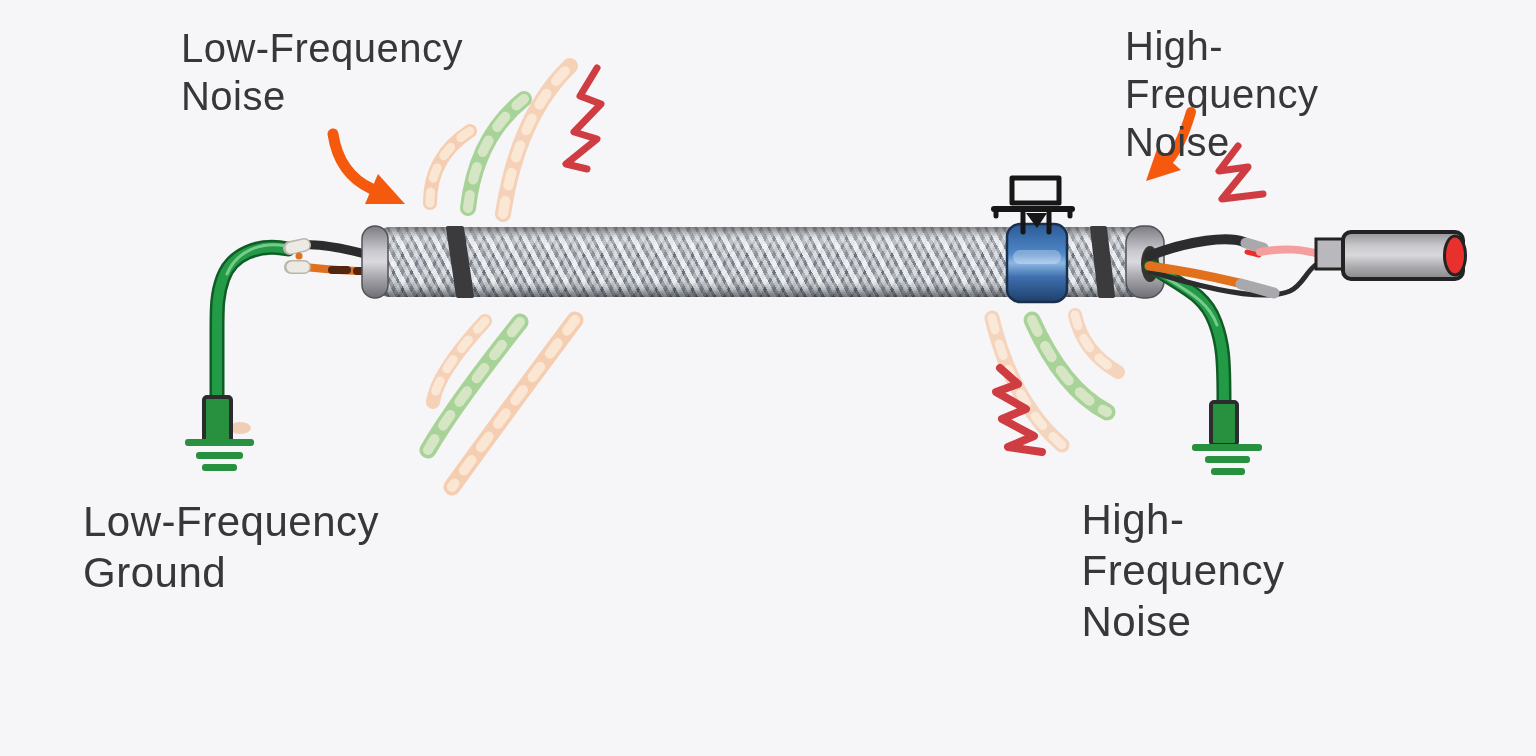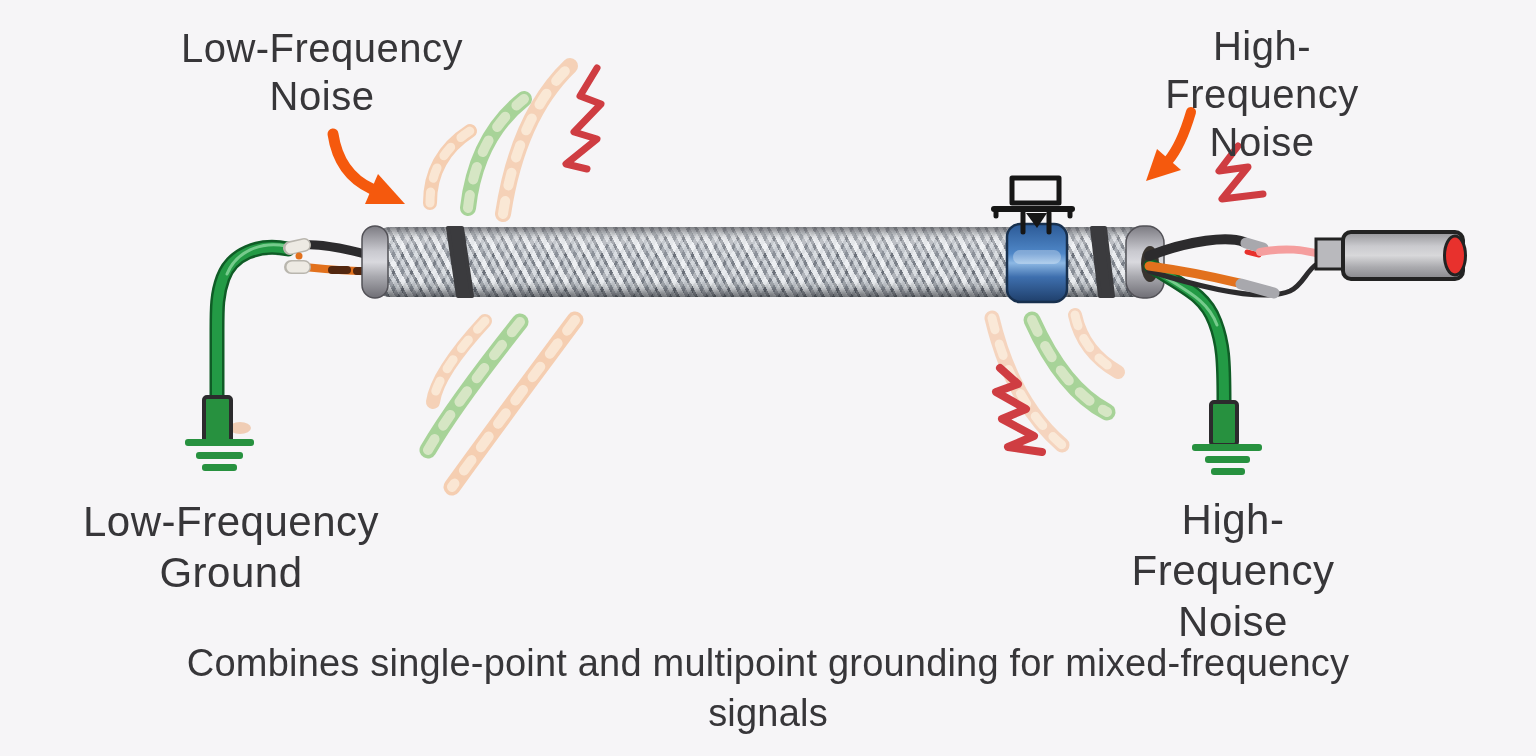--- a/index.html
+++ b/index.html
@@ -3,21 +3,21 @@
 <meta charset="utf-8">
 <style>
   html,body{margin:0;padding:0;background:#e9e8ea;}
   .stage{
     position:relative;width:1536px;height:756px;overflow:hidden;
     background:var(--background,#f6f5f7);
     font-family:"Liberation Sans",sans-serif;
   }
   .lbl{
     position:absolute;transform:translateX(-50%);
-    text-align:center;color:var(--text,#373639);
+    color:var(--text,#373639);
     white-space:pre-line;font-weight:300;letter-spacing:.5px;
   }
   .lbl-top{font-size:40px;line-height:1.2;}
   .lbl-capacitor{font-size:35px;}
   .lbl-bottom{font-size:42px;line-height:1.22;}
   .lbl-caption{font-size:38px;line-height:1.32;width:1420px;letter-spacing:.2px;}
   .cable{
     position:absolute;left:372px;top:227px;width:786px;height:70px;
     border-radius:18px;
     background:
@@ -194,15 +194,13 @@
   <div class="lbl lbl-top" style="left:1262px;top:22px">High-Frequency
 Noise</div>
 
 
   <div class="lbl lbl-bottom" style="left:231px;top:496px">Low-Frequency
 Ground</div>
 
   <div class="lbl lbl-bottom" style="left:1233px;top:494px">High-Frequency
 Noise</div>
 
-  <div class="lbl lbl-caption" style="left:768px;top:638px">Combines single-point and multipoint grounding for mixed-frequency
-signals</div>
 </div>
 
 </body></html>

